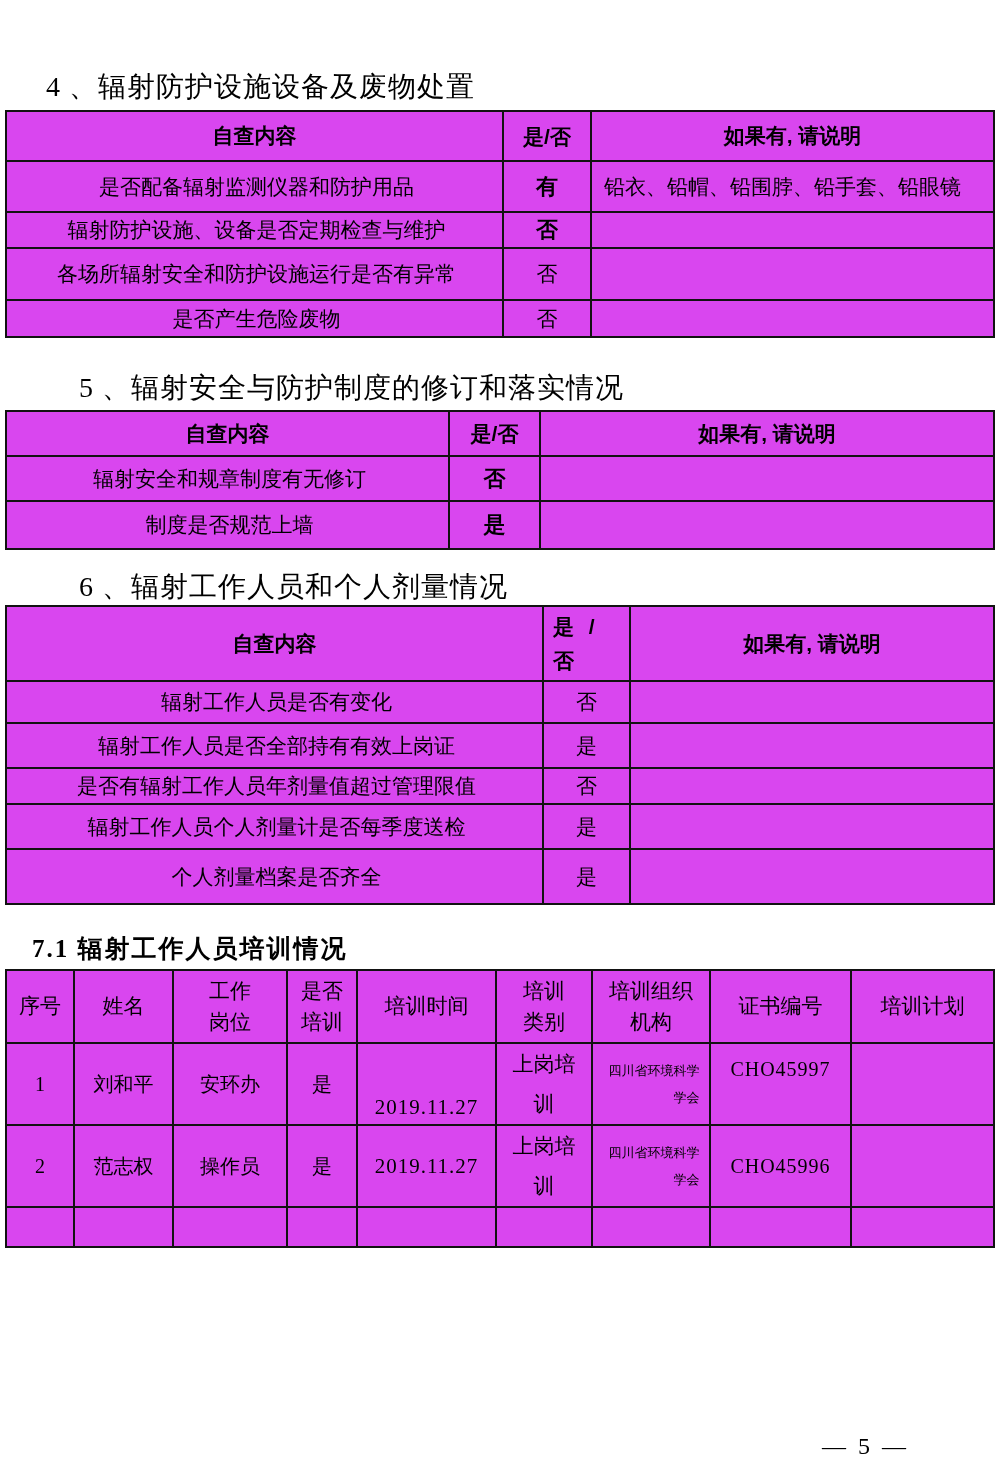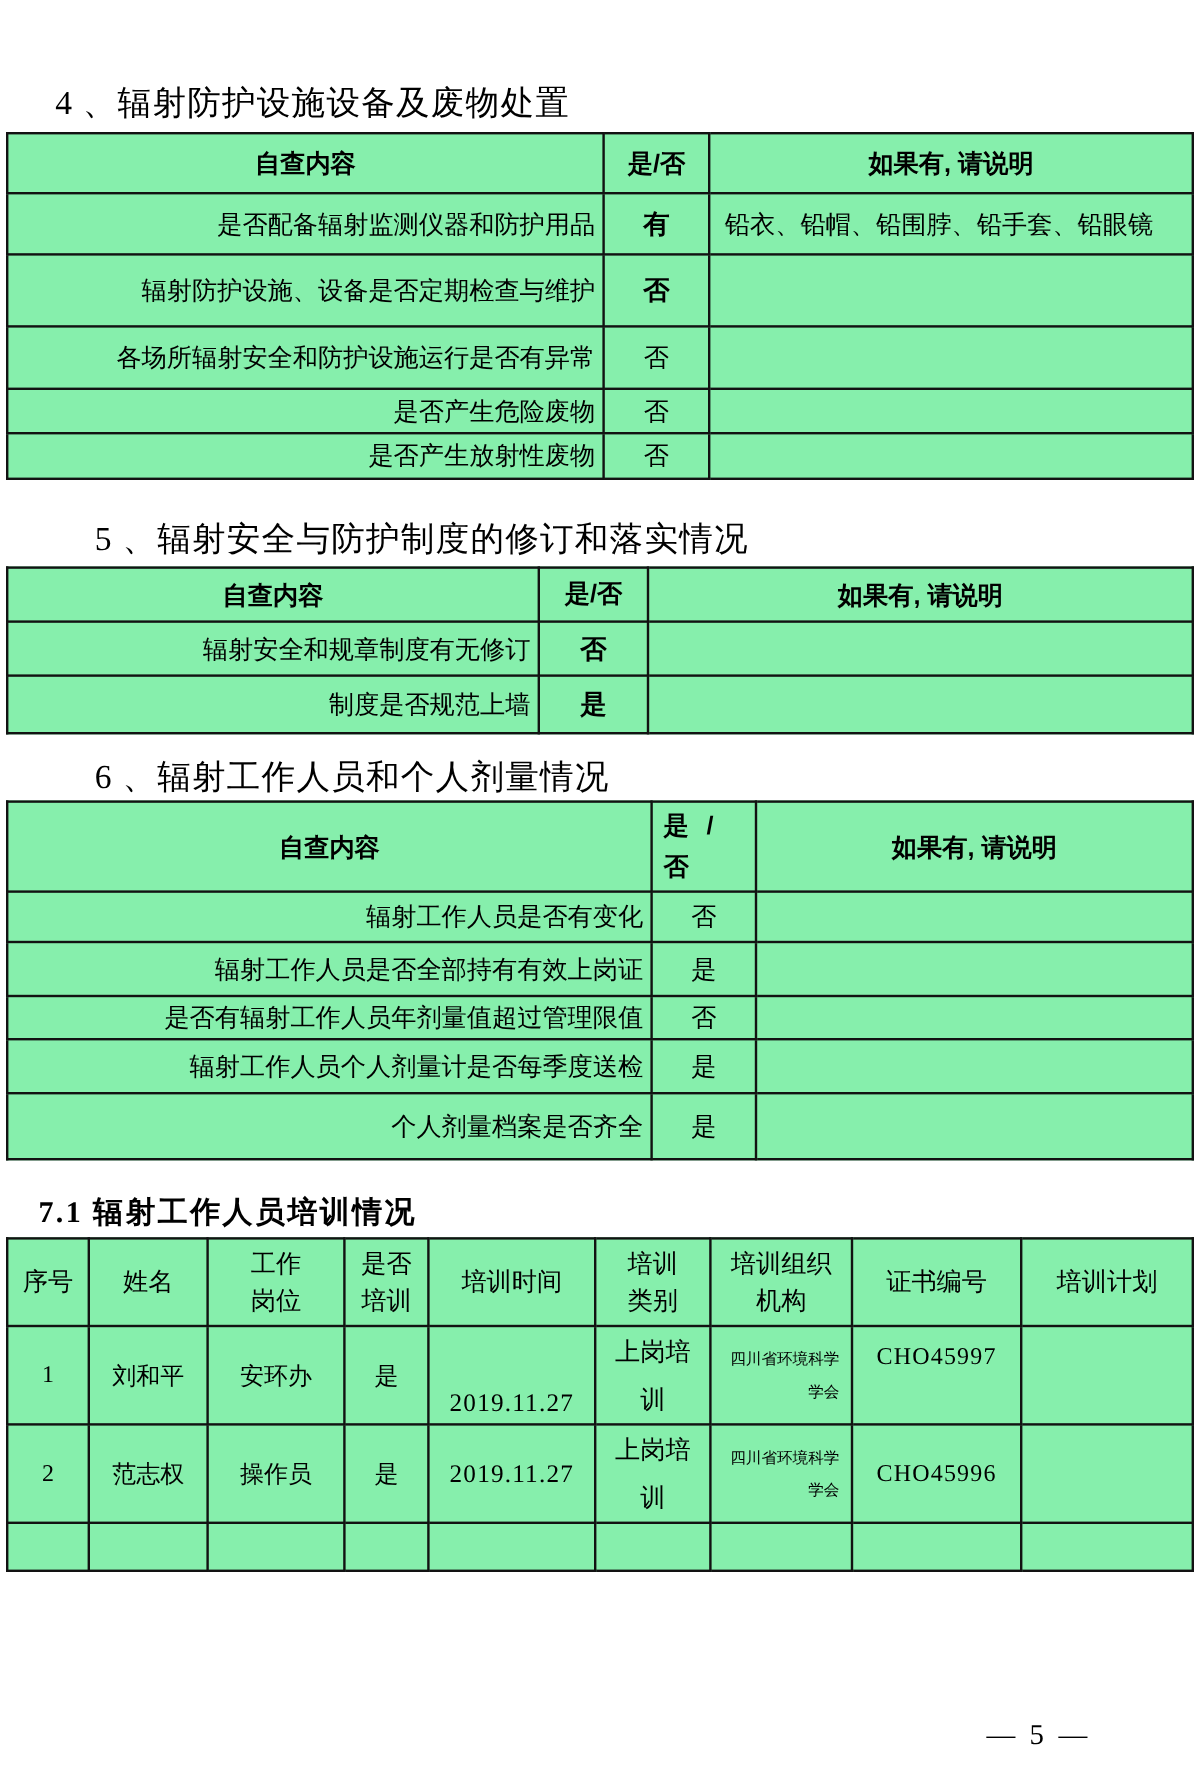--- a/index.html
+++ b/index.html
@@ -23,54 +23,54 @@
   #title4 { padding-top: 70px; padding-left: 46px; }
   #title5 { margin-top: 33px; }
   #title6 { margin-top: 20px; }
   #title7 { margin-top: 27px; font-weight: bold; font-size: 25px; letter-spacing: 2px; padding-left: 32px; }
 
   table {
     border-collapse: collapse;
     table-layout: fixed;
     width: 990px;
     margin-left: 5px;
-    background: #86efac;
+    background: #d946ef;
   }
   .t1 { margin-top: 7px; }
   .t2 { margin-top: 6px; }
   .t3 { margin-top: 2px; }
   .t4 { margin-top: 4px; }
   th, td { border: 2px solid #121212; overflow: hidden; vertical-align: middle; }
   th {
     font-family: "Liberation Sans", "DejaVu Sans", sans-serif;
     font-weight: bold;
     font-size: 21px;
     text-align: center;
     padding: 0;
   }
   .hline { line-height: 31px; }
 
   
-  .check td.content { font-size: 21px; text-align: right; padding: 0 6px 0 10px; }
+  .check td.content { font-size: 21px; text-align: center; padding: 0 6px 0 10px; }
   .check td.answer  { font-size: 21px; text-align: center; padding: 0; }
   .check td.answer.bold-answer {
     font-family: "Liberation Sans", "DejaVu Sans", sans-serif;
     font-weight: bold; font-size: 22px;
   }
   .check td.note { font-size: 21px; text-align: left; padding: 0 6px 0 12px; }
 
   .t1 th.content { width: 495px; }  .t1 th.answer { width: 86px; }
   .t2 th.content { width: 441px; }  .t2 th.answer { width: 89px; }
   .t3 th.content { width: 535px; }  .t3 th.answer { width: 76px; }
   .t3 th.answer { text-align: left; padding-left: 9px; }
   .t3 th.answer .hline { line-height: 34px; word-spacing: 9px; }
 
   .t1 thead tr { height: 50px; }
   .t1 tbody tr:nth-child(1) { height: 51px; }
-  .t1 tbody tr:nth-child(2) { height: 60px; }
+  .t1 tbody tr:nth-child(2) { height: 36px; }
   .t1 tbody tr:nth-child(3) { height: 52px; }
   .t1 tbody tr:nth-child(4) { height: 37px; }
   .t1 tbody tr:nth-child(5) { height: 38px; }
 
   .t2 thead tr { height: 45px; }
   .t2 tbody tr:nth-child(1) { height: 45px; }
   .t2 tbody tr:nth-child(2) { height: 48px; padding-left: 44px; }
 
   .t3 thead tr { height: 75px; }
   .t3 tbody tr:nth-child(1) { height: 42px; }
@@ -144,25 +144,20 @@
         <tr>
           <td class="content">各场所辐射安全和防护设施运行是否有异常</td>
           <td class="answer">否</td>
           <td class="note"></td>
         </tr>
         <tr>
           <td class="content">是否产生危险废物</td>
           <td class="answer">否</td>
           <td class="note"></td>
         </tr>
-        <tr>
-          <td class="content">是否产生放射性废物</td>
-          <td class="answer">否</td>
-          <td class="note"></td>
-        </tr>
       </tbody>
     </table>
 
   <h2 class="sec-title" id="title5">5 、辐射安全与防护制度的修订和落实情况</h2>
   <table class="check t2">
       <thead>
         <tr>
           <th class="content">自查内容</th>
           <th class="answer">
             <div class="hline">是/否</div>

